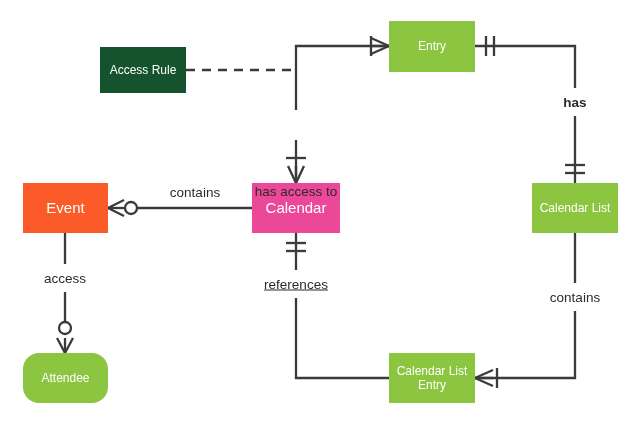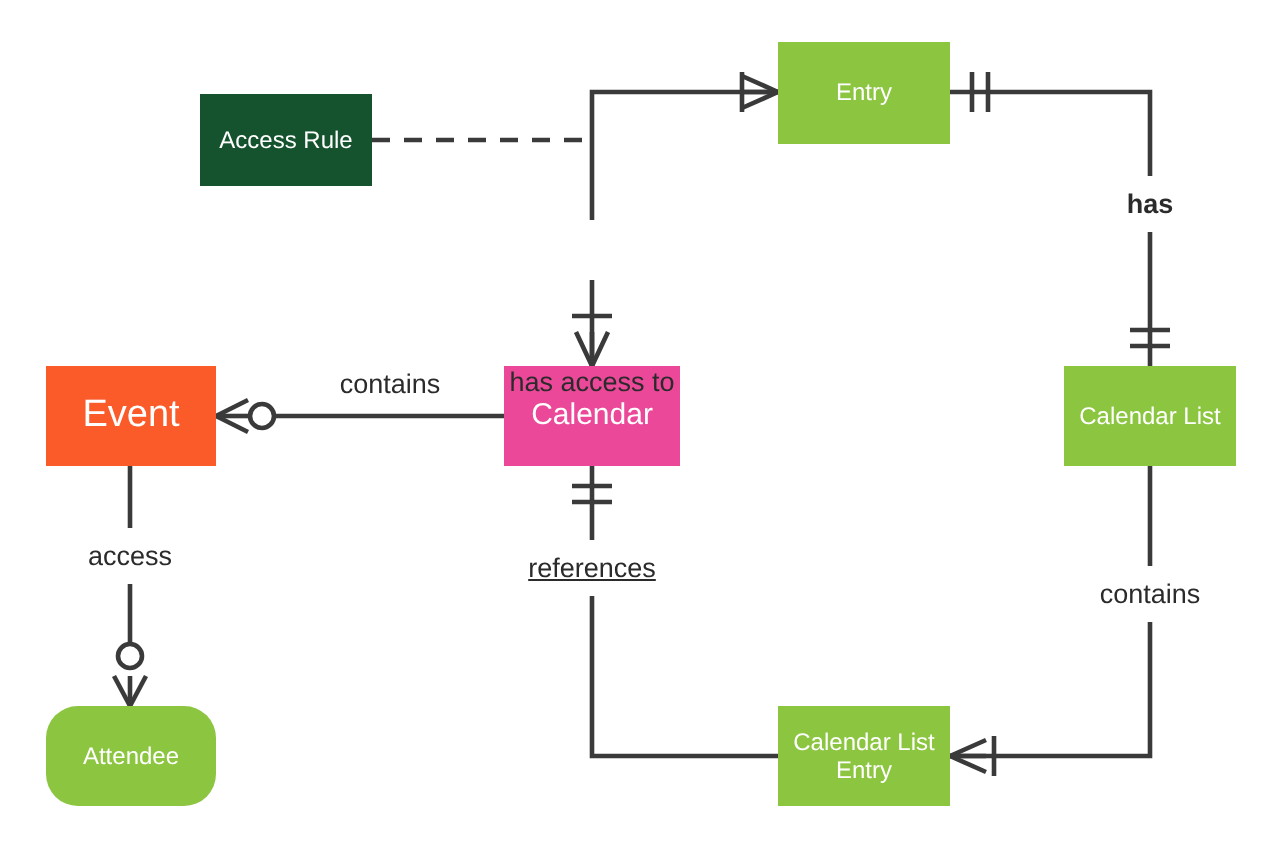--- a/index.html
+++ b/index.html
@@ -131,21 +131,21 @@
   </svg>
 
   <div class="entity-box" style="left:100px; top:47px; width:86px; height:46px; background:#14532d; font-size:12px;">
     <span class="entity-label">Access Rule</span>
   </div>
 
   <div class="entity-box" style="left:389px; top:21px; width:86px; height:51px; background:#8cc540; font-size:12px;">
     <span class="entity-label">Entry</span>
   </div>
 
-  <div class="entity-box" style="left:23px; top:183px; width:85px; height:50px; background:#fb5a29; font-size:19px;">
+  <div class="entity-box" style="left:23px; top:183px; width:85px; height:50px; background:#fb5a29; font-size:15px;">
     <span class="entity-label">Event</span>
   </div>
 
   <div class="entity-box" style="left:252px; top:183px; width:88px; height:50px; background:#ec4899; font-size:15px;">
     <span class="entity-label">Calendar</span>
   </div>
 
   <div class="entity-box" style="left:532px; top:183px; width:86px; height:50px; background:#8cc540; font-size:12px;">
     <span class="entity-label">Calendar List</span>
   </div>

